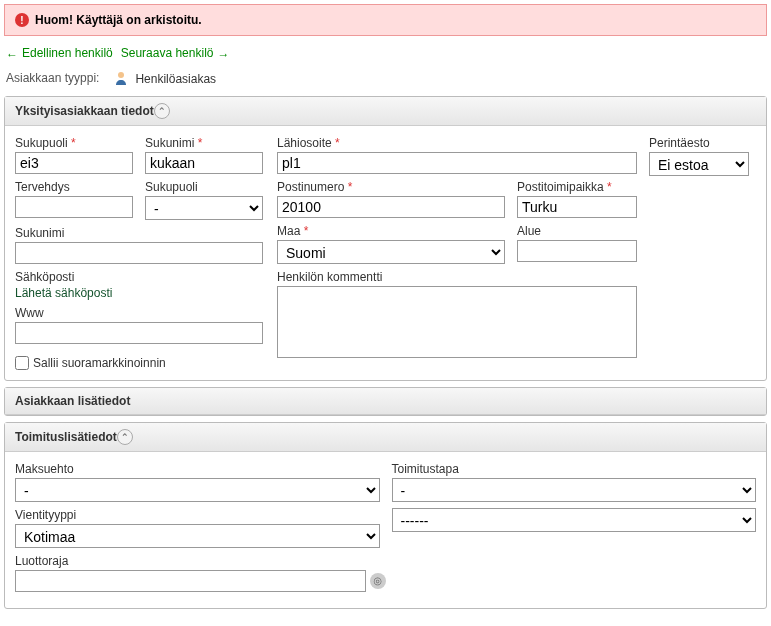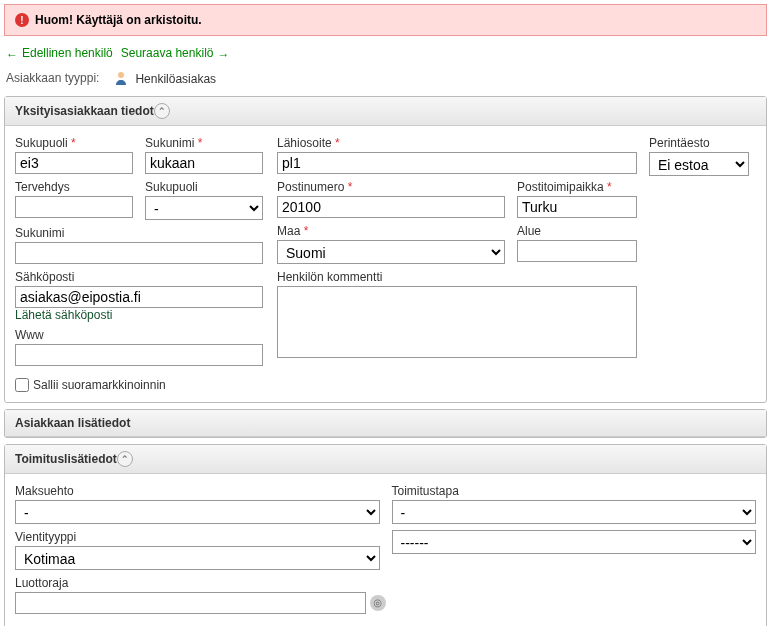--- a/index.html
+++ b/index.html
@@ -94,21 +94,20 @@
             <label>Sukupuoli</label>
             <select><option>-</option></select>
           </div>
         </div>
         <div class="field" style="width:248px">
           <label>Sukunimi</label>
           <input type="text" value="" style="">
         </div>
         <div class="field" style="width:248px">
           <label>Sähköposti</label>
-          <input type="text" value="asiakas@eipostia.fi" style="">
           <span class="link">Lähetä sähköposti</span>
         </div>
         <div class="field" style="width:248px">
           <label>Www</label>
           <input type="text" value="" style="">
         </div>
         <div class="checkbox-row">
           <input type="checkbox" style="">
           <span>Sallii suoramarkkinoinnin</span>
         </div>

